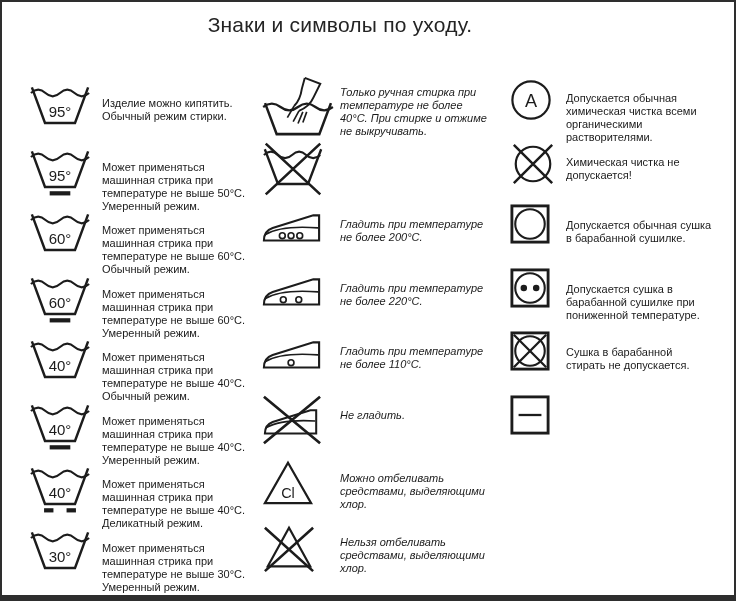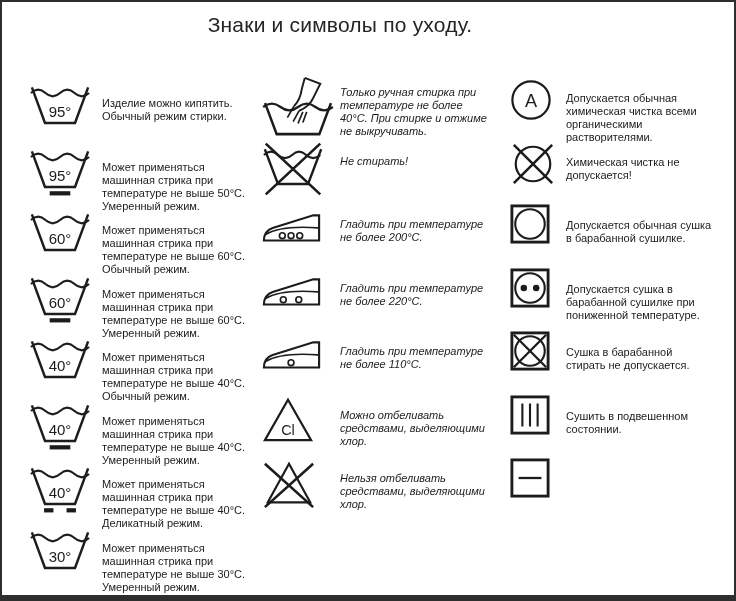--- a/index.html
+++ b/index.html
@@ -146,21 +146,20 @@
   </div>
 
   <div class="row">
     <span class="icon-box icon-no-wash-icon">
           <svg width="62" height="58" viewBox="0 0 66 58">
             <path d="M3 8 L17 45 L49 45 L63 8" stroke="#1c1c1c" fill="none" stroke-width="2.5"></path>
             <path d="M2 14 Q9.5 7 17 14 T32 14 T47 14 T62 14" stroke="#1c1c1c" fill="none" stroke-width="2.2"></path>
             <path d="M4 2 L62 56 M62 2 L4 56" stroke="#1c1c1c" fill="none" stroke-width="2.8"></path>
           </svg>
         </span>
-    <p class="desc">Не стирать!</p>
   </div>
 
   <div class="row">
     <span class="icon-box icon-iron-icon">
           <svg width="60" height="36" viewBox="0 0 62 36">
             <path d="M2 33 Q2 23 11 20 L53 7 L59 7 L59 33 Z" stroke="#1c1c1c" fill="none" stroke-width="2.2"></path>
             <path d="M3 27 Q20 17 58 20" stroke="#1c1c1c" fill="none" stroke-width="1.7"></path>
             <circle cx="21" cy="28" r="3" stroke="#1c1c1c" fill="none" stroke-width="1.7"></circle>
             <circle cx="30" cy="28" r="3" stroke="#1c1c1c" fill="none" stroke-width="1.7"></circle>
             <circle cx="39" cy="28" r="3" stroke="#1c1c1c" fill="none" stroke-width="1.7"></circle>
@@ -185,20 +184,30 @@
     <span class="icon-box icon-iron-icon">
           <svg width="60" height="36" viewBox="0 0 62 36">
             <path d="M2 33 Q2 23 11 20 L53 7 L59 7 L59 33 Z" stroke="#1c1c1c" fill="none" stroke-width="2.2"></path>
             <path d="M3 27 Q20 17 58 20" stroke="#1c1c1c" fill="none" stroke-width="1.7"></path>
             <circle cx="30" cy="28" r="3" stroke="#1c1c1c" fill="none" stroke-width="1.7"></circle>
           </svg>
         </span>
     <p class="desc">Гладить при температуре не более 110°C.</p>
   </div>
 
+  <div class="row">
+    <span class="icon-box icon-no-iron-icon">
+          <svg width="60" height="52" viewBox="0 0 62 52">
+            <path d="M3 40 Q3 31 11 28 L50 16 L56 16 L56 40 Z" stroke="#1c1c1c" fill="none" stroke-width="2.1"></path>
+            <path d="M4 34 Q20 25 55 27" stroke="#1c1c1c" fill="none" stroke-width="1.6"></path>
+            <path d="M2 2 L60 50 M60 2 L2 50" stroke="#1c1c1c" fill="none" stroke-width="2.8"></path>
+          </svg>
+        </span>
+    <p class="desc">Не гладить.</p>
+  </div>
 
   <div class="row">
     <span class="icon-box icon-bleach-icon">
           <svg width="52" height="48" viewBox="0 0 54 48">
             <path d="M27 3 L51 45 L3 45 Z" stroke="#1c1c1c" fill="none" stroke-width="2.3"></path>
             <text x="27" y="40" text-anchor="middle" font-size="15" fill="#1c1c1c">Cl</text>
           </svg>
         </span>
     <p class="desc">Можно отбеливать средствами, выделяющими хлор.</p>
   </div>
@@ -260,29 +269,20 @@
     <span class="icon-box icon-no-tumble-dry-icon">
           <svg width="40" height="40" viewBox="0 0 42 42">
             <rect x="2" y="2" width="38" height="38" stroke="#1c1c1c" fill="none" stroke-width="3"></rect>
             <circle cx="21" cy="21" r="15.5" stroke="#1c1c1c" fill="none" stroke-width="2.2"></circle>
             <path d="M4 4 L38 38 M38 4 L4 38" stroke="#1c1c1c" fill="none" stroke-width="2.4"></path>
           </svg>
         </span>
     <p class="desc">Сушка в барабанной стирать не допускается.</p>
   </div>
 
-  <div class="row">
-    <span class="icon-box icon-line-dry-icon">
-          <svg width="40" height="40" viewBox="0 0 42 42">
-            <rect x="2" y="2" width="38" height="38" stroke="#1c1c1c" fill="none" stroke-width="3"></rect>
-            <path d="M13 9 V33 M21 9 V33 M29 9 V33" stroke="#1c1c1c" fill="none" stroke-width="2.2"></path>
-          </svg>
-        </span>
-    <p class="desc">Сушить в подвешенном состоянии.</p>
-  </div>
 
   <div class="row">
     <span class="icon-box icon-flat-dry-icon">
           <svg width="40" height="40" viewBox="0 0 42 42">
             <rect x="2" y="2" width="38" height="38" stroke="#1c1c1c" fill="none" stroke-width="3"></rect>
             <path d="M9 21 H33" stroke="#1c1c1c" fill="none" stroke-width="2.4"></path>
           </svg>
         </span>
   </div>
 </div>

